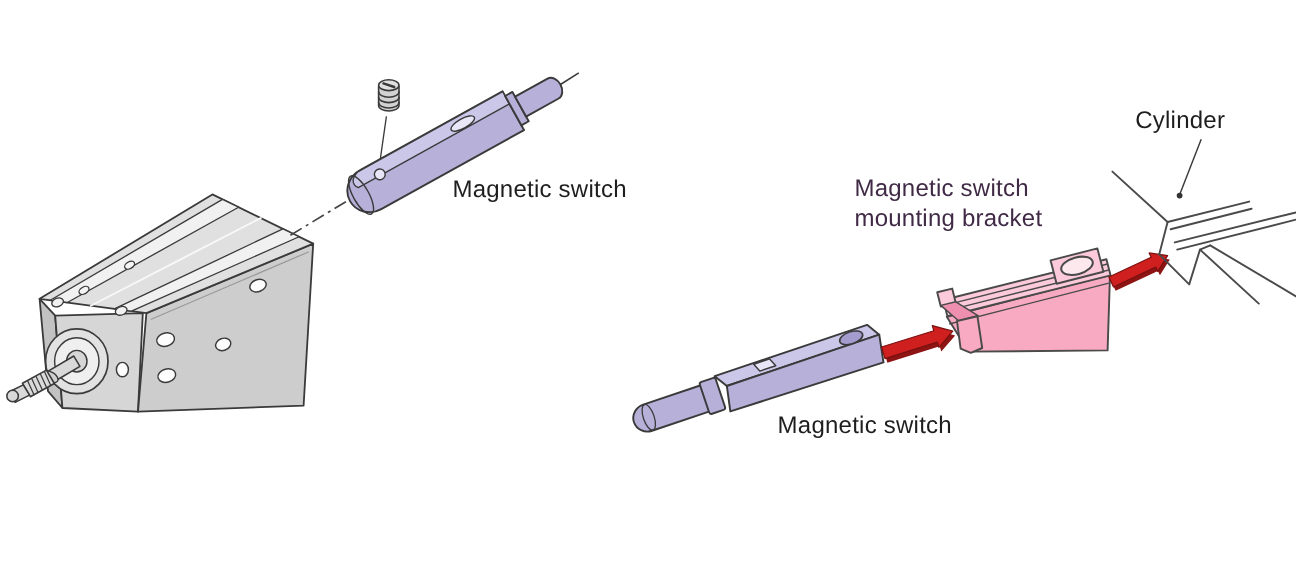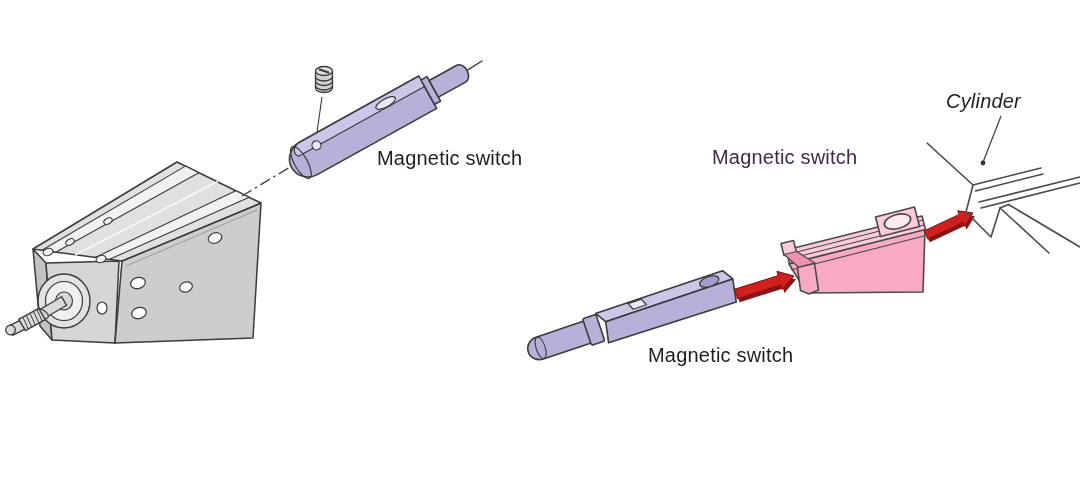--- a/index.html
+++ b/index.html
@@ -133,19 +133,20 @@
     <line x1="1008.5" y1="204.5" x2="1080" y2="247"></line>
   </g>
   <line x1="1001" y1="116" x2="983.5" y2="161" stroke="#3a3a3a" stroke-width="1.2"></line>
   <circle cx="983" cy="163" r="2.4" fill="#333333"></circle>
 </svg>
 
 <div class="lbl" style="left:377px;top:146px;">Magnetic switch</div>
 
 <div class="lbl lbl-purple" style="left:712px;top:145px;">
   <div>Magnetic switch</div>
+  <div>mounting bracket</div>
 </div>
 
-<div class="lbl" style="left:946px;top:89px;font-style:italic;">Cylinder</div>
+<div class="lbl" style="left:946px;top:89px;">Cylinder</div>
 
 <div class="lbl" style="left:648px;top:343px;">Magnetic switch</div>
 
 </div>
 
 </body></html>

